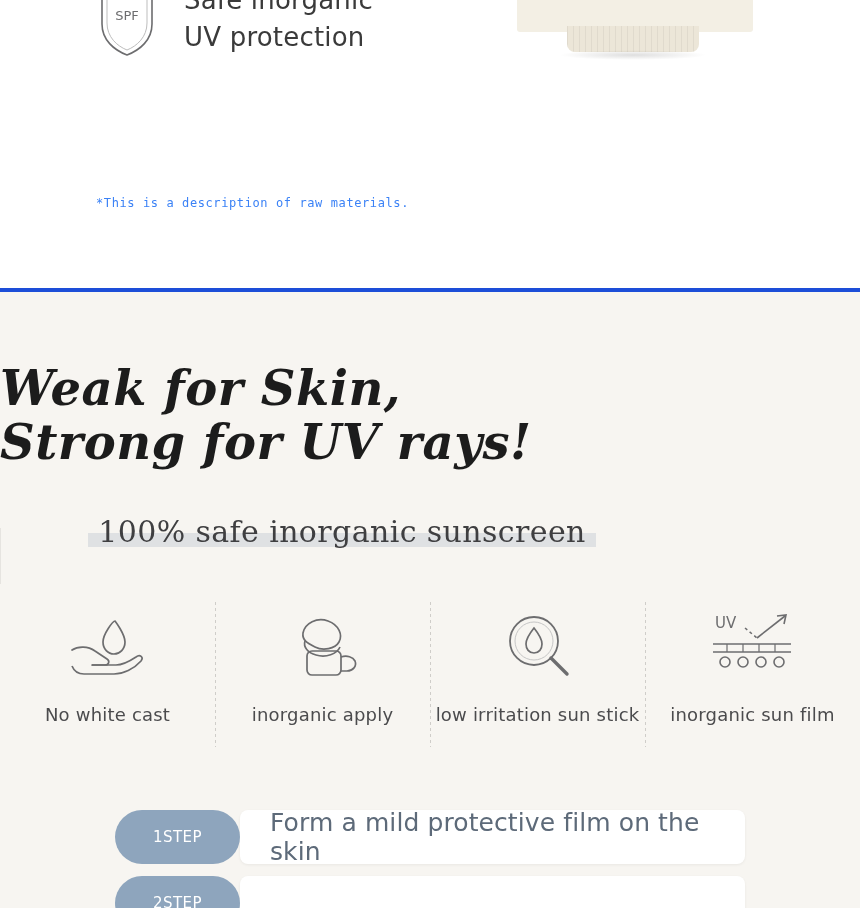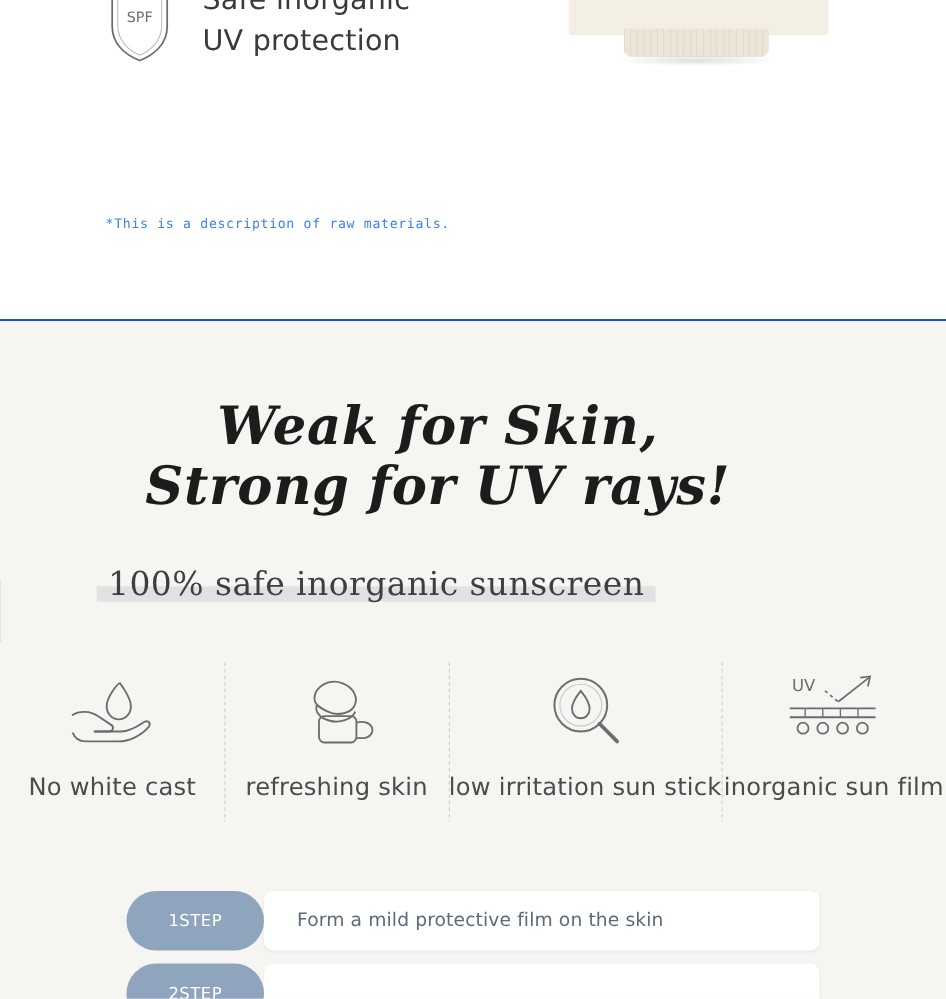--- a/index.html
+++ b/index.html
@@ -15,21 +15,21 @@
     position: relative;
   }
 
   
   .top-section {
     position: absolute;
     left: 0; top: 0;
     width: 860px;
     height: 292px;
     background: #ffffff;
-    border-bottom: 2px solid #1d4ed8;
+    border-bottom: 4px solid #1d4ed8;
     box-sizing: border-box;
   }
   .spf-block {
     position: absolute;
     left: 96px;
     top: -22px;
     display: flex;
     align-items: center;
     gap: 26px;
   }
@@ -93,21 +93,21 @@
     left: 0; top: 292px;
     width: 860px;
     height: 616px;
     background: #f7f5f1;
   }
   .headline {
     position: absolute;
     left: 0;
     top: 70px;
     width: 796px;
-    text-align: center;
+    text-align: left;
     font-family: "DejaVu Serif", serif;
     font-style: italic;
     font-weight: 700;
     font-size: 48px;
     line-height: 1.12;
     color: #1c1c1c;
     letter-spacing: 0.5px;
   }
   .subline-wrap {
     position: absolute;
@@ -169,21 +169,21 @@
     background-repeat: repeat-y;
   }
   .feature-icon {
     height: 78px;
     display: flex;
     align-items: center;
     justify-content: center;
   }
   .feature-label {
     margin-top: 18px;
-    font-size: 22px;
+    font-size: 18px;
     color: #4b4b4d;
     font-family: "DejaVu Sans", sans-serif;
     letter-spacing: 0.2px;
     white-space: nowrap;
   }
 
   
   .steps {
     position: absolute;
     left: 115px;
@@ -205,21 +205,21 @@
     height: 54px;
     background: #ffffff;
     border-radius: 8px;
     box-shadow: 0 1px 3px rgba(0,0,0,0.06);
     display: flex;
     align-items: center;
     padding-left: 30px;
     box-sizing: border-box;
   }
   .step-text {
-    font-size: 17px;
+    font-size: 25px;
     color: #5d6a79;
     font-family: "DejaVu Sans", sans-serif;
     letter-spacing: 0.1px;
   }
   .step-chip {
     position: absolute;
     left: 0;
     top: 0;
     width: 125px;
     height: 54px;
@@ -307,21 +307,21 @@
 
     <div class="feature">
       <div class="feature-icon">
         <svg viewBox="0 0 80 68" width="80" height="68" aria-hidden="true">
           <path d="M20 20 C22 10 34 4 45 8 C56 12 60 22 56 29 C52 36 40 38 32 34 C24 30 19 27 20 20 Z" fill="none" stroke="#6d6d6f" stroke-width="1.7"></path>
           <path d="M22 28 C20 34 25 40 33 42 C43 45 54 41 57 34" fill="none" stroke="#6d6d6f" stroke-width="1.7"></path>
           <rect x="24" y="38" width="34" height="24" rx="5" fill="none" stroke="#6d6d6f" stroke-width="1.7"></rect>
           <path d="M58 44 C64 42 70 44 72 48 C74 53 70 58 64 58 L58 58" fill="none" stroke="#6d6d6f" stroke-width="1.7"></path>
         </svg>
       </div>
-      <div class="feature-label">refreshing skin</div>
+      <div class="feature-label">inorganic apply</div>
     </div>
 
     <div class="feature">
       <div class="feature-icon">
         <svg viewBox="0 0 70 70" width="70" height="70" aria-hidden="true">
           <circle cx="31" cy="29" r="24" fill="none" stroke="#6d6d6f" stroke-width="1.8"></circle>
           <circle cx="31" cy="29" r="19" fill="none" stroke="#c6c6c6" stroke-width="1"></circle>
           <path d="M31 16 C31 16 39 26 39 32 C39 37 36 41 31 41 C26 41 23 37 23 32 C23 26 31 16 31 16 Z" fill="none" stroke="#6d6d6f" stroke-width="1.7"></path>
           <path d="M48 46 L64 62" stroke="#6d6d6f" stroke-width="3.4" stroke-linecap="round"></path>
         </svg>

